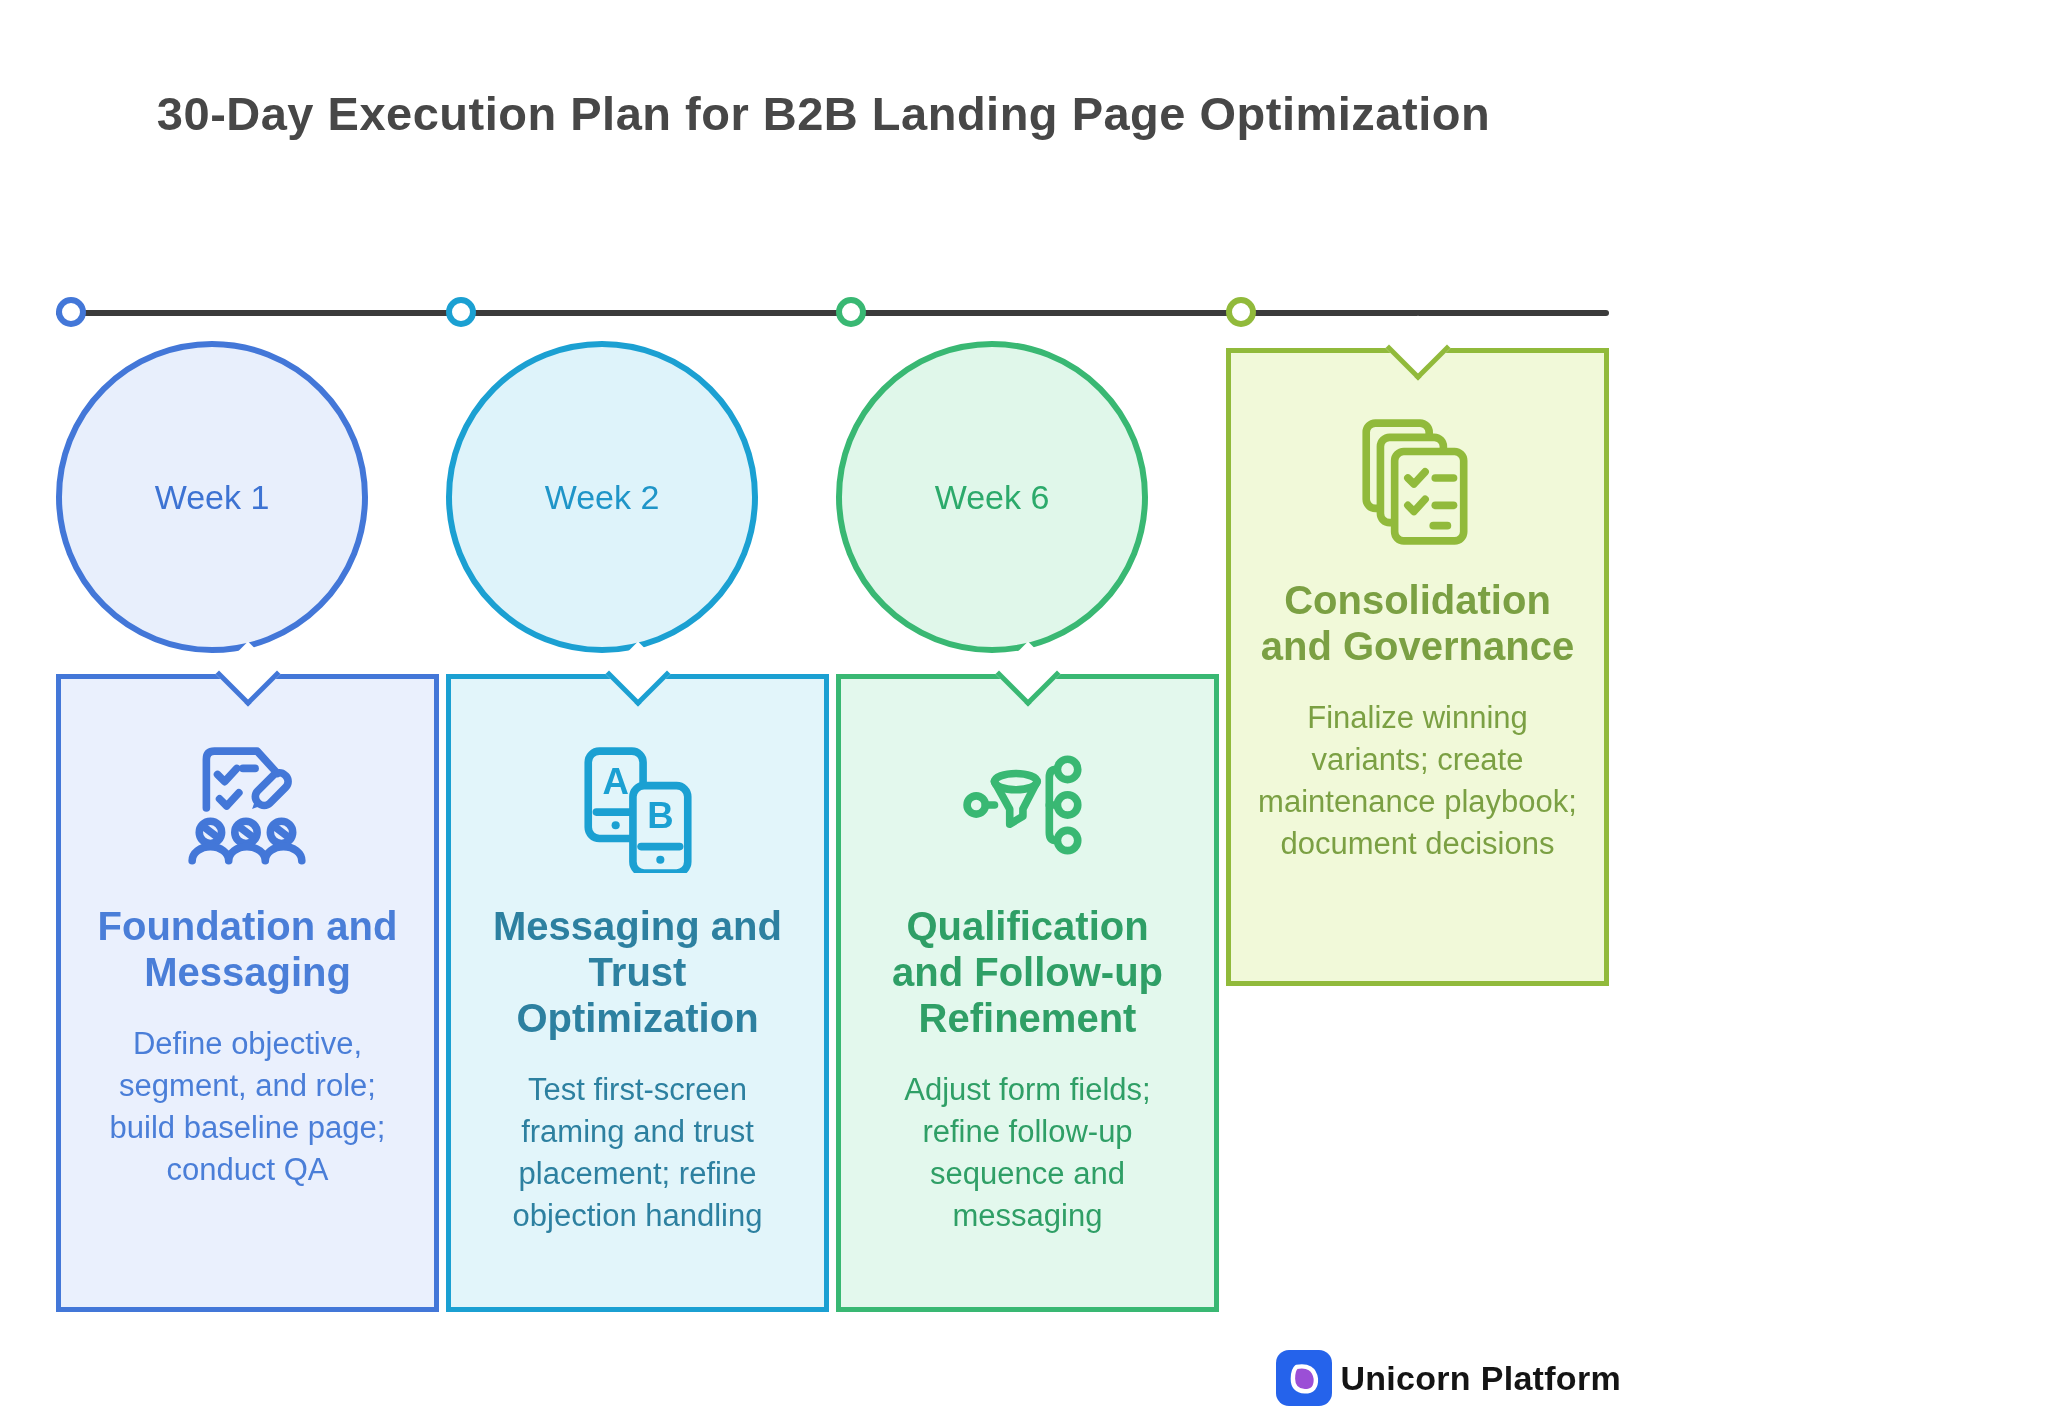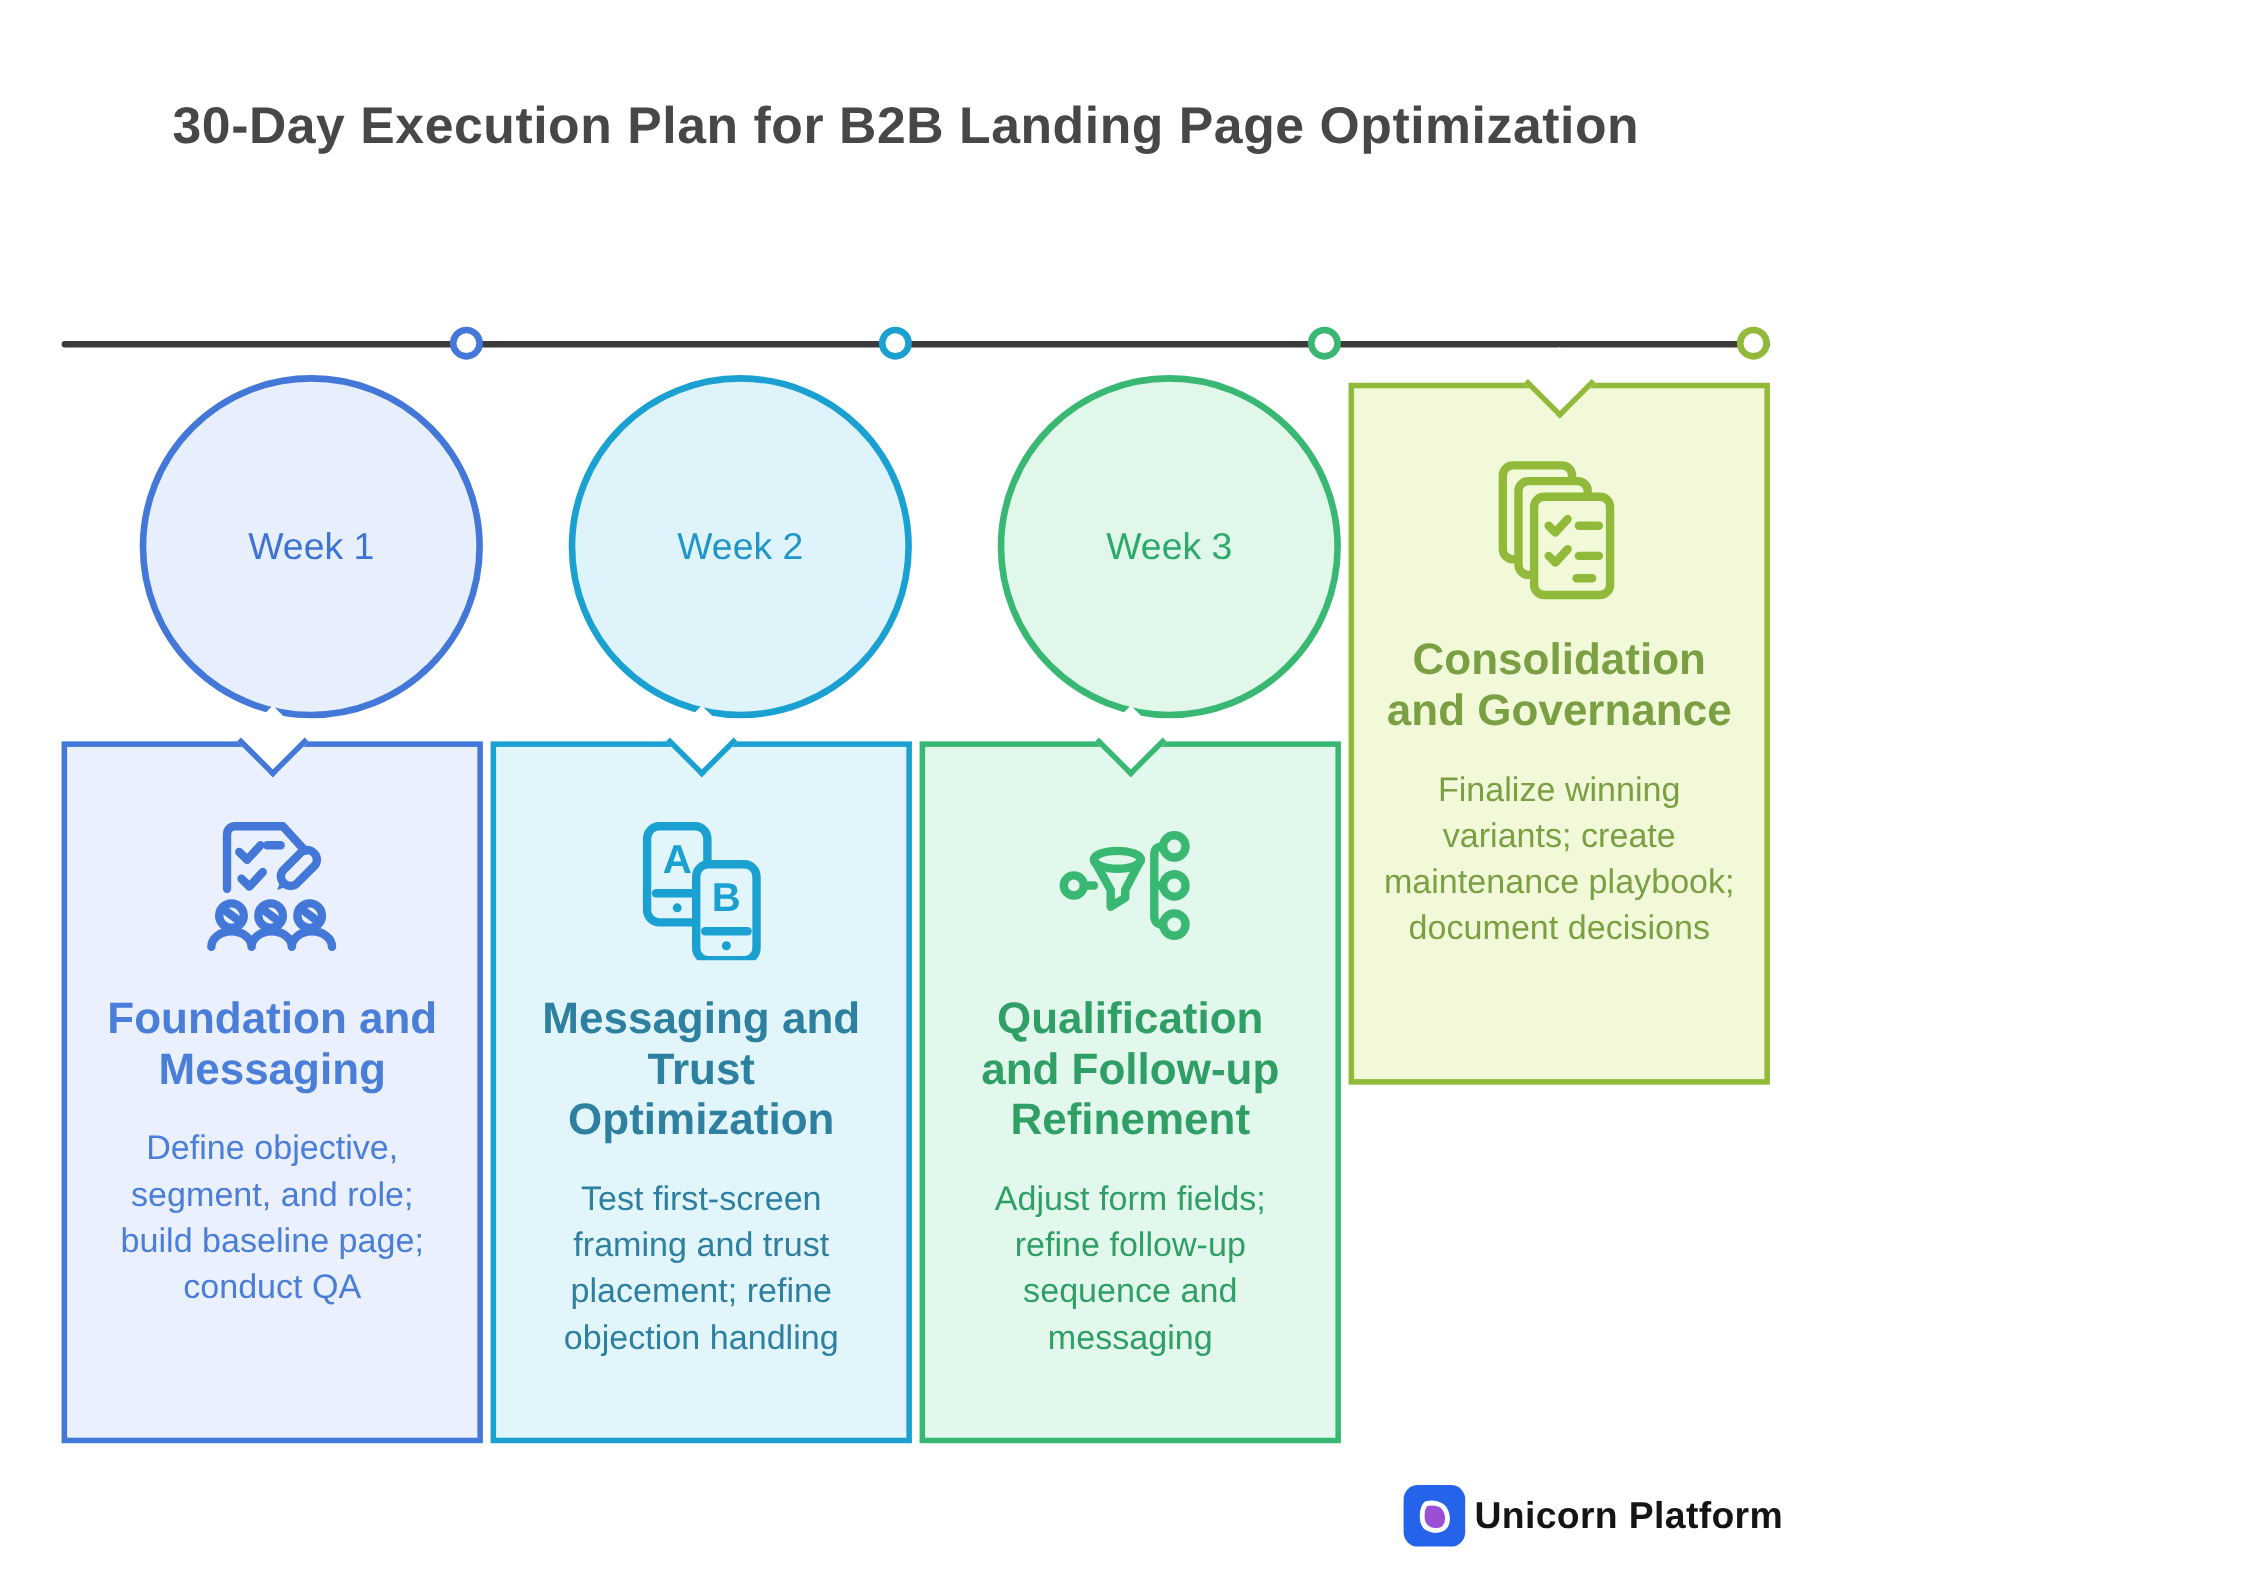--- a/index.html
+++ b/index.html
@@ -20,21 +20,21 @@
   .timeline-line{
     position:absolute;top:310px;left:56px;right:38px;height:6px;
     background:#3b3b3b;border-radius:3px;
   }
   .columns{
     position:absolute;top:297px;left:56px;right:38px;
     display:flex;gap:7px;
   }
   .week{
     flex:1;position:relative;
-    display:flex;flex-direction:column;align-items:flex-end;
+    display:flex;flex-direction:column;align-items:flex-start;
   }
   .dot{
     width:30px;height:30px;box-sizing:border-box;
     border:6px solid var(--border);border-radius:50%;
     background:#ffffff;z-index:2;
   }
   .bubble{
     margin-top:14px;
     width:312px;height:312px;box-sizing:border-box;
     border:6px solid var(--border);border-radius:50%;
@@ -148,21 +148,21 @@
           </svg>
         </div>
         <h2>Messaging and Trust Optimization</h2>
         <p>Test first-screen framing and trust placement; refine objection handling</p>
       </div>
     </section>
 
     <section class="week" style="--border: #39b873; --circle-fill: #e0f7ea; --card-fill: #e3f8ed; --label: #2caa6b; --text: #2f9f66;">
       <div class="dot"></div>
       <div class="bubble">
-        <span>Week 3</span>
+        <span>Week 6</span>
       </div>
       <div class="card">
         <div class="notch"></div>
         <div class="icon-wrap">
           <svg viewBox="0 0 130 130" class="ico">
             <circle cx="14" cy="63" r="9"></circle>
             <path d="M23,63 h9"></path>
             <ellipse cx="53" cy="40" rx="21" ry="8"></ellipse>
             <path d="M32,40 L47,67 V82 L60,74 V67 L74,40"></path>
             <path d="M93,28 Q86,28 86,36 V90 Q86,98 93,98"></path>

